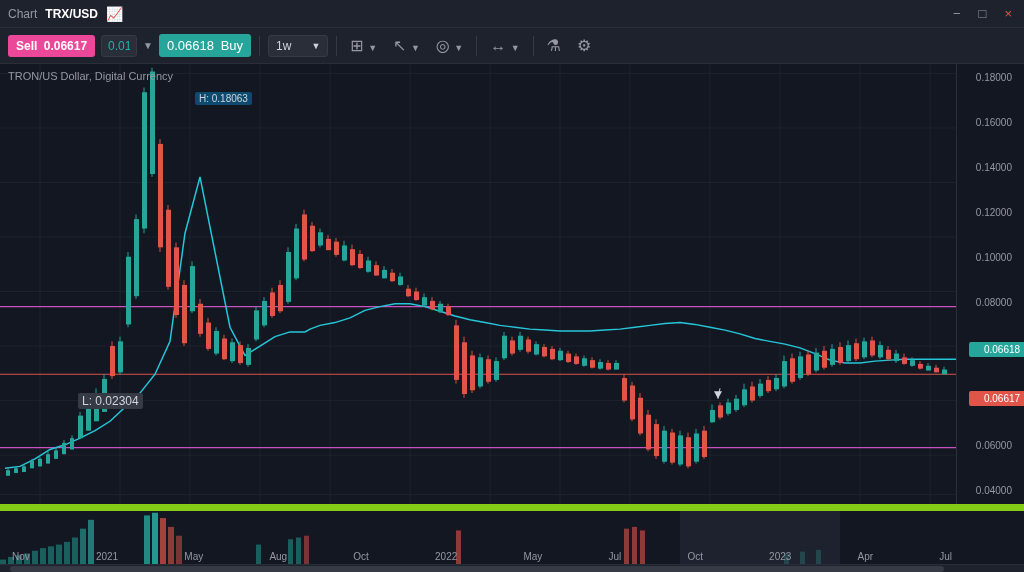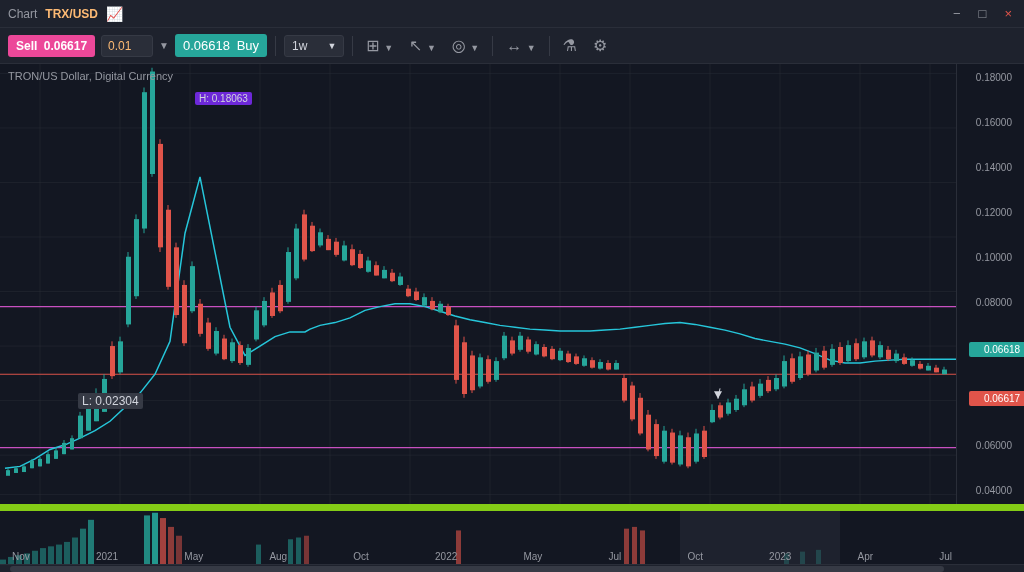--- a/index.html
+++ b/index.html
@@ -69,24 +69,24 @@
       border: none;
       border-radius: 3px;
       padding: 4px 8px;
       cursor: pointer;
       font-size: 13px;
       font-weight: normal;
     }
     .price-input {
       background: #2a2e39;
       border: 1px solid #363a45;
-      color: #fdba74;
+      color: #14b8a6;
       border-radius: 3px;
       padding: 3px 6px;
-      width: 52px;
+      width: 36px;
       font-size: 12px;
     }
     .toolbar-separator {
       width: 1px;
       height: 20px;
       background: #363a45;
       margin: 0 2px;
     }
     .dropdown-btn {
       display: flex;
@@ -127,21 +127,21 @@
       top: 6px;
       left: 8px;
       color: #9598a1;
       font-size: 11px;
       z-index: 10;
     }
     #high-label {
       position: absolute;
       top: 28px;
       left: 195px;
-      background: #6d28d9;
+      background: #0c4a6e;
       color: #d1d4dc;
       font-size: 10px;
       padding: 1px 4px;
       border-radius: 2px;
       z-index: 10;
     }
     #low-label {
       position: absolute;
       bottom: 95px;
       left: 78px;
@@ -248,21 +248,21 @@
       padding: 2px 0;
       border-radius: 2px 0 0 2px;
     }
   </style>
 </head>
 <body>
 
 <div id="title-bar">
   <div id="title-bar-left">
     <span style="color:#9598a1; font-size:12px;">Chart</span>
-    <span style="color:#fdba74; font-weight:bold; font-size:12px;">TRX/USD</span>
+    <span style="color:#ffffff; font-weight:bold; font-size:12px;">TRX/USD</span>
     <span style="color:#2962ff; font-size:14px;">📈</span>
   </div>
   <div id="title-bar-right">
     <button class="title-btn">−</button>
     <button class="title-btn">□</button>
     <button class="title-btn" style="color:#e0544a;">×</button>
   </div>
 </div>
 
 <div id="toolbar">

